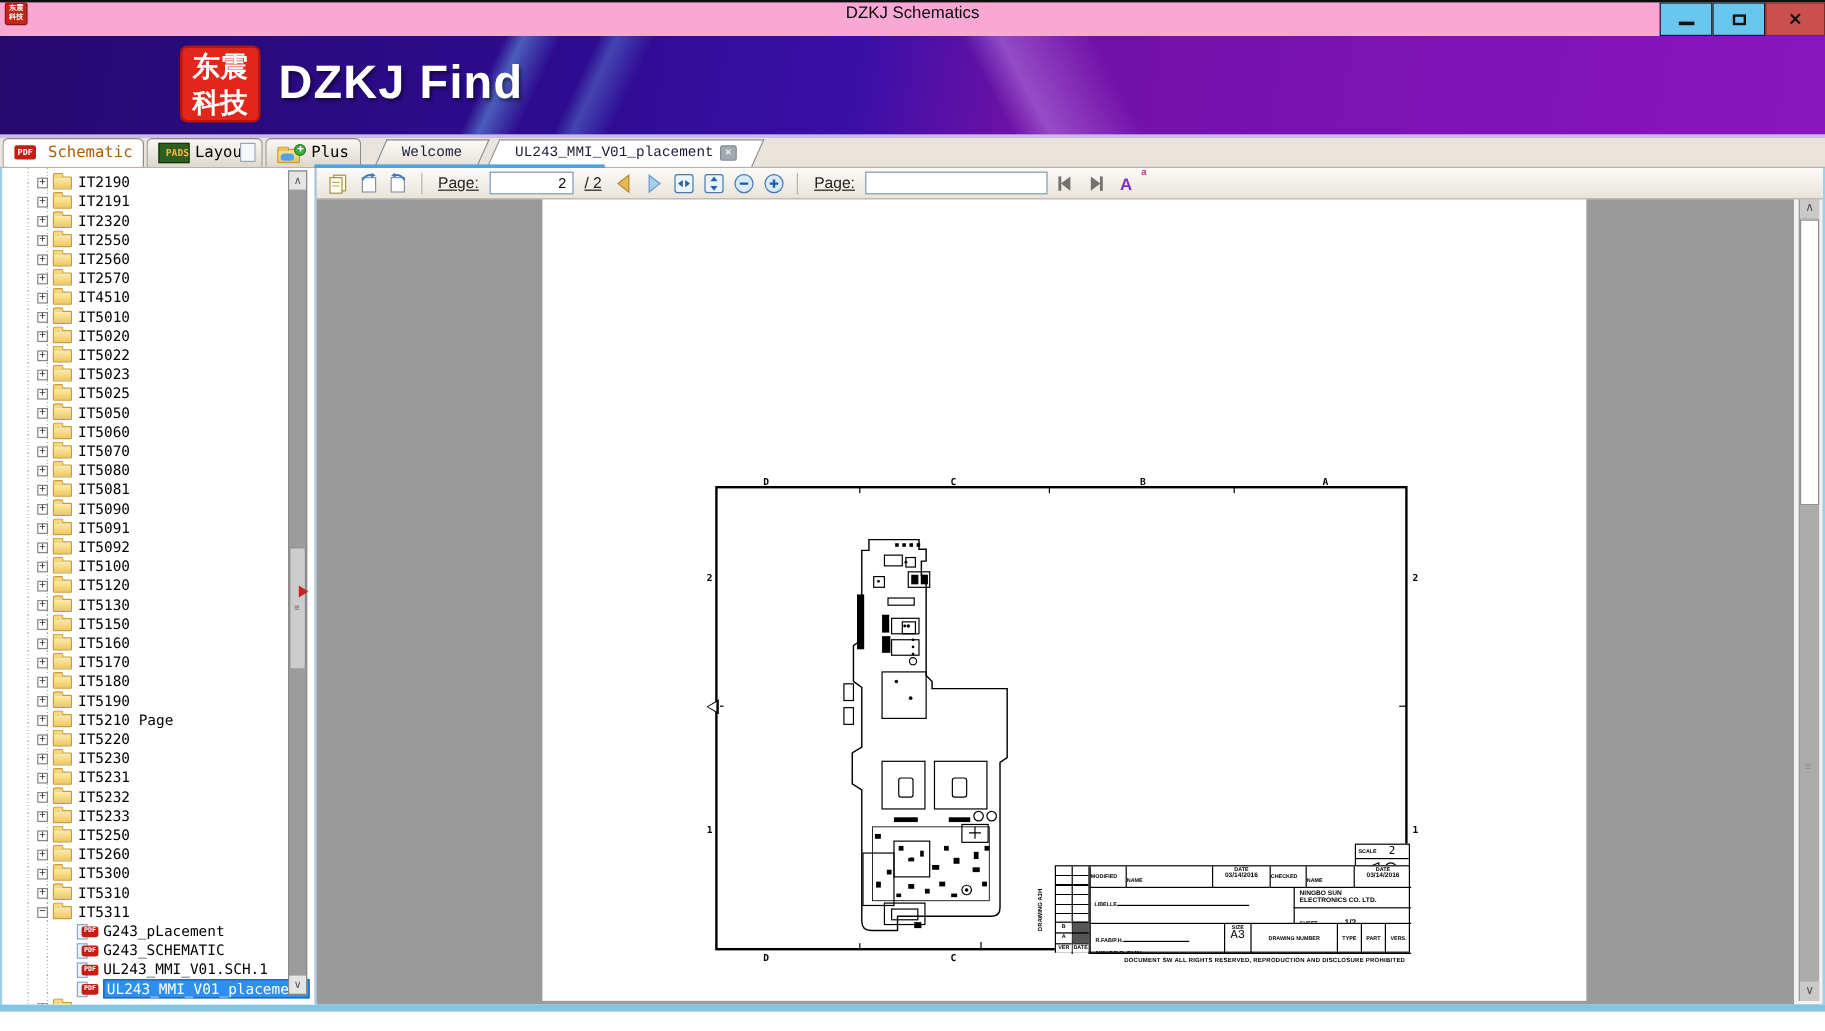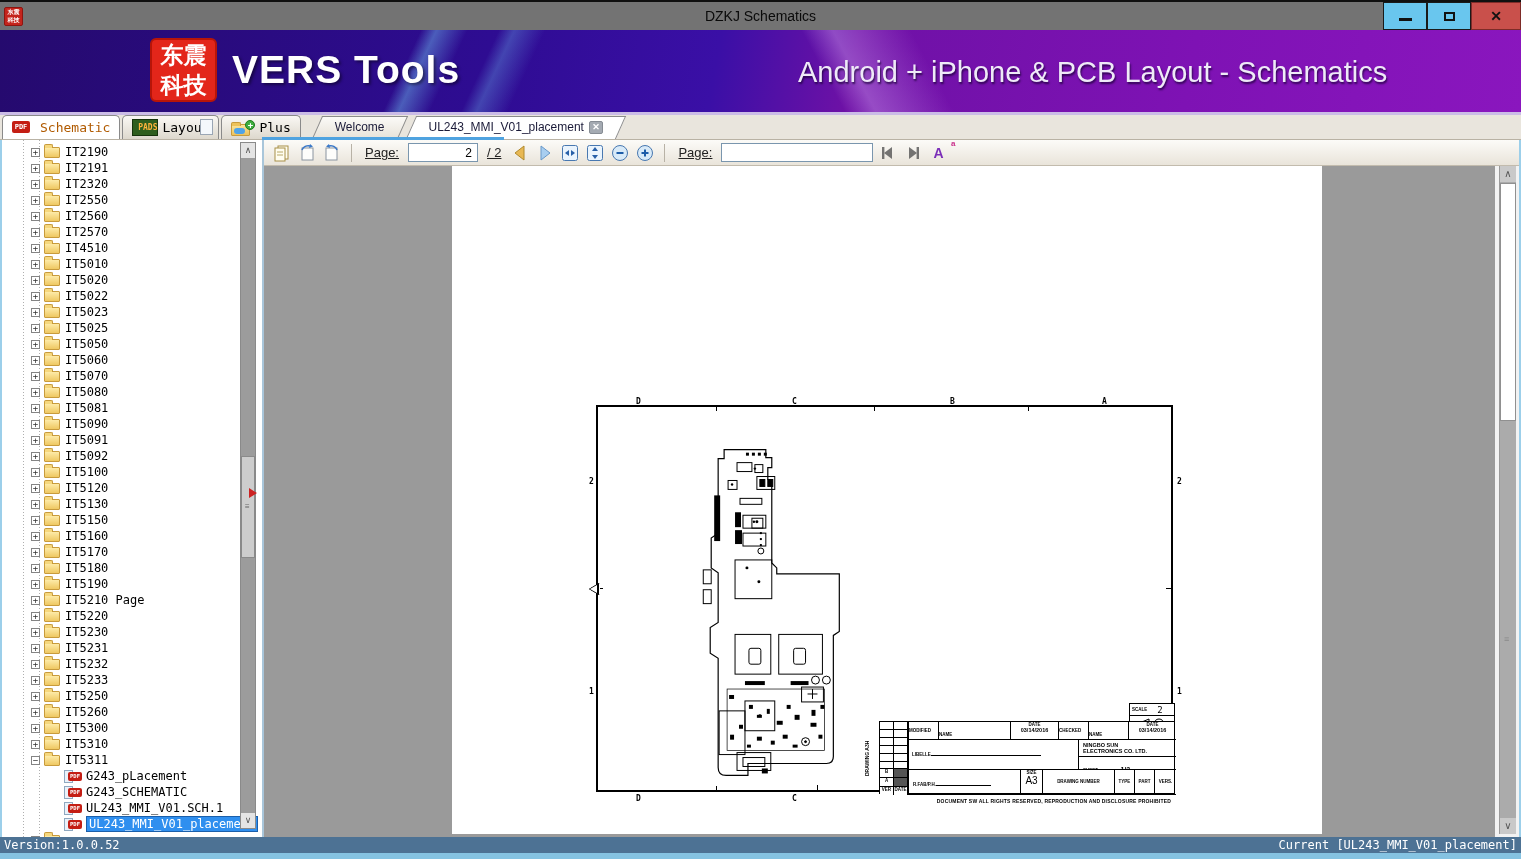--- a/index.html
+++ b/index.html
@@ -1,20 +1,20 @@
 <!DOCTYPE html>
 <html><head>
 <meta charset="utf-8">
 <style>
   * { margin:0; padding:0; box-sizing:border-box; }
   body { font-family:"Liberation Sans", sans-serif; background:#d0d0d0; }
   .stage { position:relative; width:1521px; height:859px; background:#fff; overflow:hidden; }
 
   
-  .titlebar { height:30px; background:#737373; border-top:2px solid #101010; display:flex; align-items:center; position:relative; }
+  .titlebar { height:30px; background:#f9a8d4; border-top:2px solid #101010; display:flex; align-items:flex-start; position:relative; }
   .app-icon { width:19px; height:19px; margin-left:4px; background:#C4241C; border:1px solid #8E1510; border-radius:2px; color:#fff; font-size:6px; line-height:8px; text-align:center; overflow:hidden; font-weight:bold; }
   .win-title { position:absolute; left:0; right:0; text-align:center; font-size:14px; color:#0A0A0A; }
   .win-controls { position:absolute; right:0; top:0; height:28px; display:flex; }
   .wbtn { width:44px; height:28px; display:flex; align-items:center; justify-content:center; border:1px solid #1A1A1A; background:#69C6EE; }
   .wbtn.close { width:50px; background:#C9504B; border-color:#7E2B28; }
   .glyph-min { width:13px; height:3px; background:#111; margin-top:6px; }
   .glyph-max { width:11px; height:9px; border:2px solid #111; }
   .glyph-x { font-size:14px; font-weight:bold; color:#111; line-height:1; }
 
   
@@ -37,21 +37,21 @@
   .icon-pdf-tab { position:relative; width:24px; height:17px; }
   .icon-pdf-tab .page { position:absolute; right:0; top:0; width:13px; height:16px; background:#F4F8FC; border:1px solid #9AA6B4; }
   .icon-pdf-tab .badge { position:absolute; left:0; top:2px; width:18px; height:12px; background:#C41E14; border-radius:2px; color:#fff; font-size:7px; font-weight:bold; text-align:center; line-height:12px; }
   .icon-pads { width:26px; height:17px; background:#2E5E1E; border:1px solid #16340C; color:#FFB43C; font-size:8px; font-weight:bold; text-align:right; line-height:15px; letter-spacing:0; }
   .icon-sharefolder { position:relative; width:24px; height:16px; }
   .icon-sharefolder .fold { position:absolute; left:0; bottom:0; width:19px; height:12px; background:linear-gradient(#FBE49B,#EDC25B); border:1px solid #C89B3C; border-radius:1px; }
   .icon-sharefolder .fold:before { content:""; position:absolute; left:-1px; top:-3px; width:8px; height:3px; background:#EDC25B; border:1px solid #C89B3C; border-bottom:none; border-radius:2px 2px 0 0; }
   .icon-sharefolder .cloud { position:absolute; left:3px; bottom:2px; width:11px; height:6px; background:#4FA3E8; border-radius:5px; }
   .icon-sharefolder .plus { position:absolute; right:0; top:0; width:10px; height:10px; background:#3FAE3F; border:1px solid #1E7A1E; border-radius:50%; color:#fff; font-size:9px; line-height:8px; text-align:center; font-weight:bold; }
   .doc-tabs { display:flex; align-items:stretch; margin-left:12px; }
-  .dtab { position:relative; padding:0 22px; display:flex; align-items:center; gap:5px; font-size:12px; font-family:Liberation Sans, sans-serif; color:#1A1A38; }
+  .dtab { position:relative; padding:0 22px; display:flex; align-items:center; gap:5px; font-size:12px; font-family:Liberation Mono, monospace; color:#1A1A38; }
   .dtab:before { content:""; position:absolute; inset:1px 4px 0 4px; background:linear-gradient(#FBFAF7,#E7E2D8); border:1px solid #8A8A8A; border-bottom:none; transform:skewX(-24deg); }
   .dtab.active:before { background:#FFFFFF; }
   .dtab > * { position:relative; }
   .closebox { width:14px; height:13px; background:#A4AAB2; border:1px solid #868C94; border-radius:2px; color:#fff; font-size:9px; font-weight:bold; line-height:11px; text-align:center; }
   .doc-underline { position:absolute; left:262px; bottom:-1px; width:242px; height:3px; background:#4FA3E0; }
 
   
   .main-row { display:flex; height:697px; border-left:2px solid #9CCFEA; border-right:2px solid #9CCFEA; }
 
   
@@ -151,22 +151,21 @@
           <span class="glyph-x">✕</span>
         </div>
     </div>
   </div>
 
   <div class="banner">
     <div class="banner-logo">
       <div>东震</div>
       <div>科技</div>
     </div>
-    <div class="banner-brand">VERS Tools</div>
-    <div class="banner-tagline">Android + iPhone &amp; PCB Layout - Schematics</div>
+    <div class="banner-brand">DZKJ Find</div>
   </div>
   <div class="banner-strip"></div>
 
   <div class="tabbar">
     <div class="mtab active">
       <span class="icon-pdf-tab">
           <span class="page"></span>
           <span class="badge">PDF</span>
         </span>
       <span class="lbl-schematic">Schematic</span>
@@ -690,21 +689,21 @@
                 <span class="lab4">SHEET</span>
                 <span class="uline" style="font-size:7px;font-weight:bold;margin-left:18px;">1/2</span>
               </div>
 
               <div class="cell" style="left:28px;top:48px;width:112px;height:25px;padding:2px 4px;">
                 <div><span class="lab4">R.FAB/P.H.</span><span class="uline" style="display:inline-block;width:55px;"></span></div>
                 <div style="font-size:6px;font-weight:bold;margin-top:3px;">NINGBO SUN</div>
               </div>
               <div class="cell" style="left:140px;top:48px;width:22px;height:25px;text-align:center;">
                 <div class="lab4">SIZE</div>
-                <div style="font-size:10px;font-family:Liberation Sans, sans-serif;">A3</div>
+                <div style="font-size:10px;font-family:Liberation Mono, monospace;">A3</div>
               </div>
               <div class="cell lab4" style="left:162px;top:48px;width:72px;height:25px;text-align:center;line-height:24px;">DRAWING NUMBER</div>
               <div class="cell lab4" style="left:234px;top:48px;width:20px;height:25px;text-align:center;line-height:24px;">TYPE</div>
               <div class="cell lab4" style="left:254px;top:48px;width:20px;height:25px;text-align:center;line-height:24px;">PART</div>
               <div class="cell lab4" style="left:274px;top:48px;width:22px;height:25px;text-align:center;line-height:24px;">VERS.</div>
             </div>
 
             <div class="sheet-footer">DOCUMENT SW ALL RIGHTS RESERVED, REPRODUCTION AND DISCLOSURE PROHIBITED</div>
           </div>
         </div>
@@ -712,19 +711,15 @@
         <div class="vscroll">
           <div class="arr up">∧</div>
           <div class="thumb"></div>
           <div class="grip2">≡</div>
           <div class="arr dn">∨</div>
         </div>
       </div>
     </div>
   </div>
 
-  <div class="statusbar">
-    <span>Version:1.0.0.52</span>
-    <span>Current [UL243_MMI_V01_placement]</span>
-  </div>
   <div class="statusstrip"></div>
 
 </div>
 
 </body></html>

